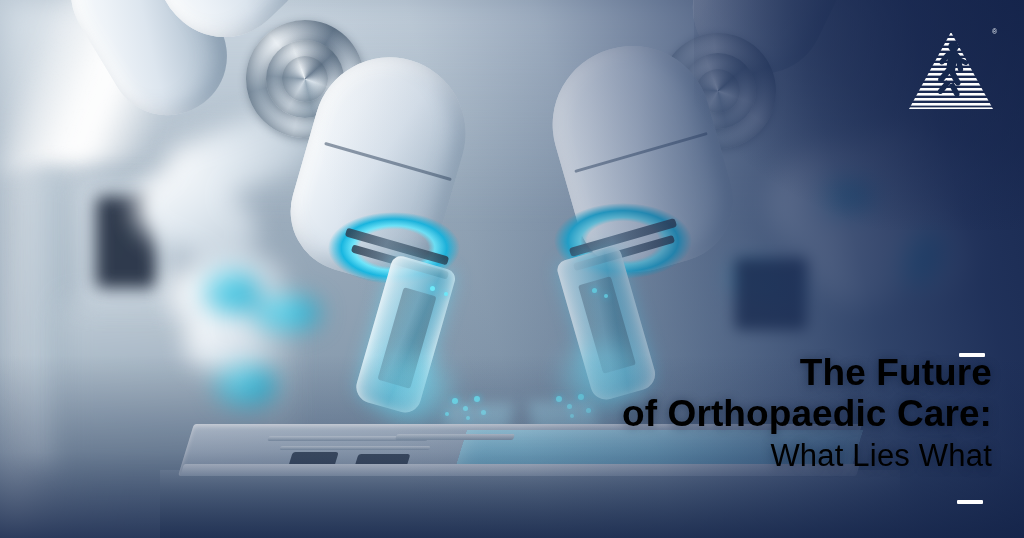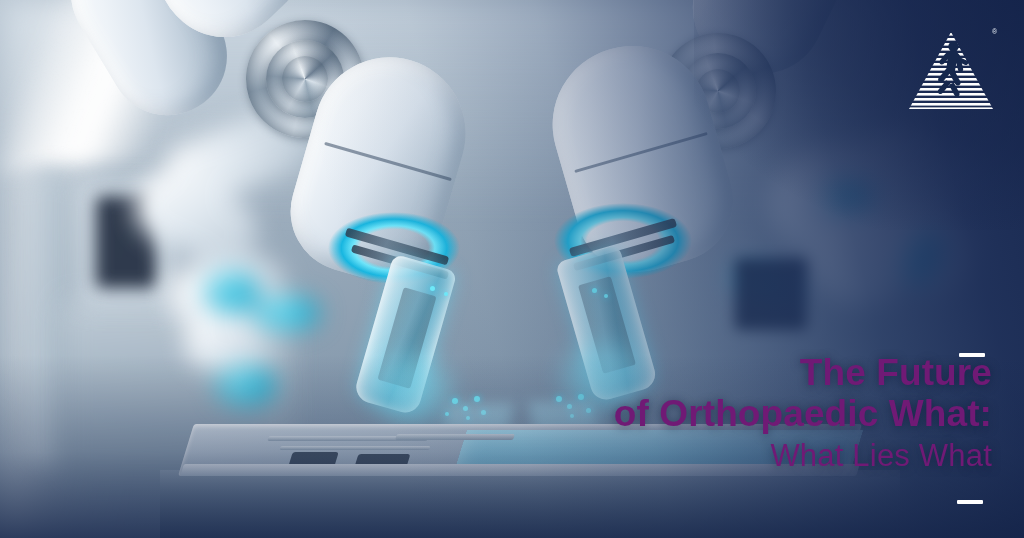--- a/index.html
+++ b/index.html
@@ -151,21 +151,21 @@
     position:absolute;background:linear-gradient(180deg,#dae3ea,#93a6b7);
     border-radius:2px;transform:skewX(-17deg);
   }
   .tray-dark{
     position:absolute;background:#2c3b4c;border-radius:3px;transform:skewX(-17deg);opacity:.8;
   }
 
   
   #headline{
     position:absolute;right:32px;top:352px;text-align:right;
-    color:#701a75;
+    color:#000000;
   }
   .hl-line{
     display:block;font-weight:700;font-size:37px;line-height:41px;
     letter-spacing:.1px;
     text-shadow:0 1px 10px rgba(10,22,50,.55);
   }
   .hl-sub{
     display:block;font-weight:400;font-size:31px;line-height:44px;
     letter-spacing:.2px;
     text-shadow:0 1px 10px rgba(10,22,50,.55);
@@ -333,19 +333,19 @@
         <path d="M45.8 52.6 l5.4 9.8 c.9 1.6 .4 3.2 -1.1 3.9 c-1.5 .7 -3 .1 -3.9 -1.6 l-5.4 -10 z"></path>
       </g>
     </svg>
     <span id="logo-reg">®</span>
   </div>
 
   <div id="rule-top" class="rule"></div>
 
   <div id="headline">
     <span class="hl-line">The Future</span>
-    <span class="hl-line">of Orthopaedic What:</span>
+    <span class="hl-line">of Orthopaedic Care:</span>
     <span class="hl-sub">What Lies What</span>
   </div>
 
   <div id="rule-bottom" class="rule"></div>
 
 </div>
 
 </body></html>

